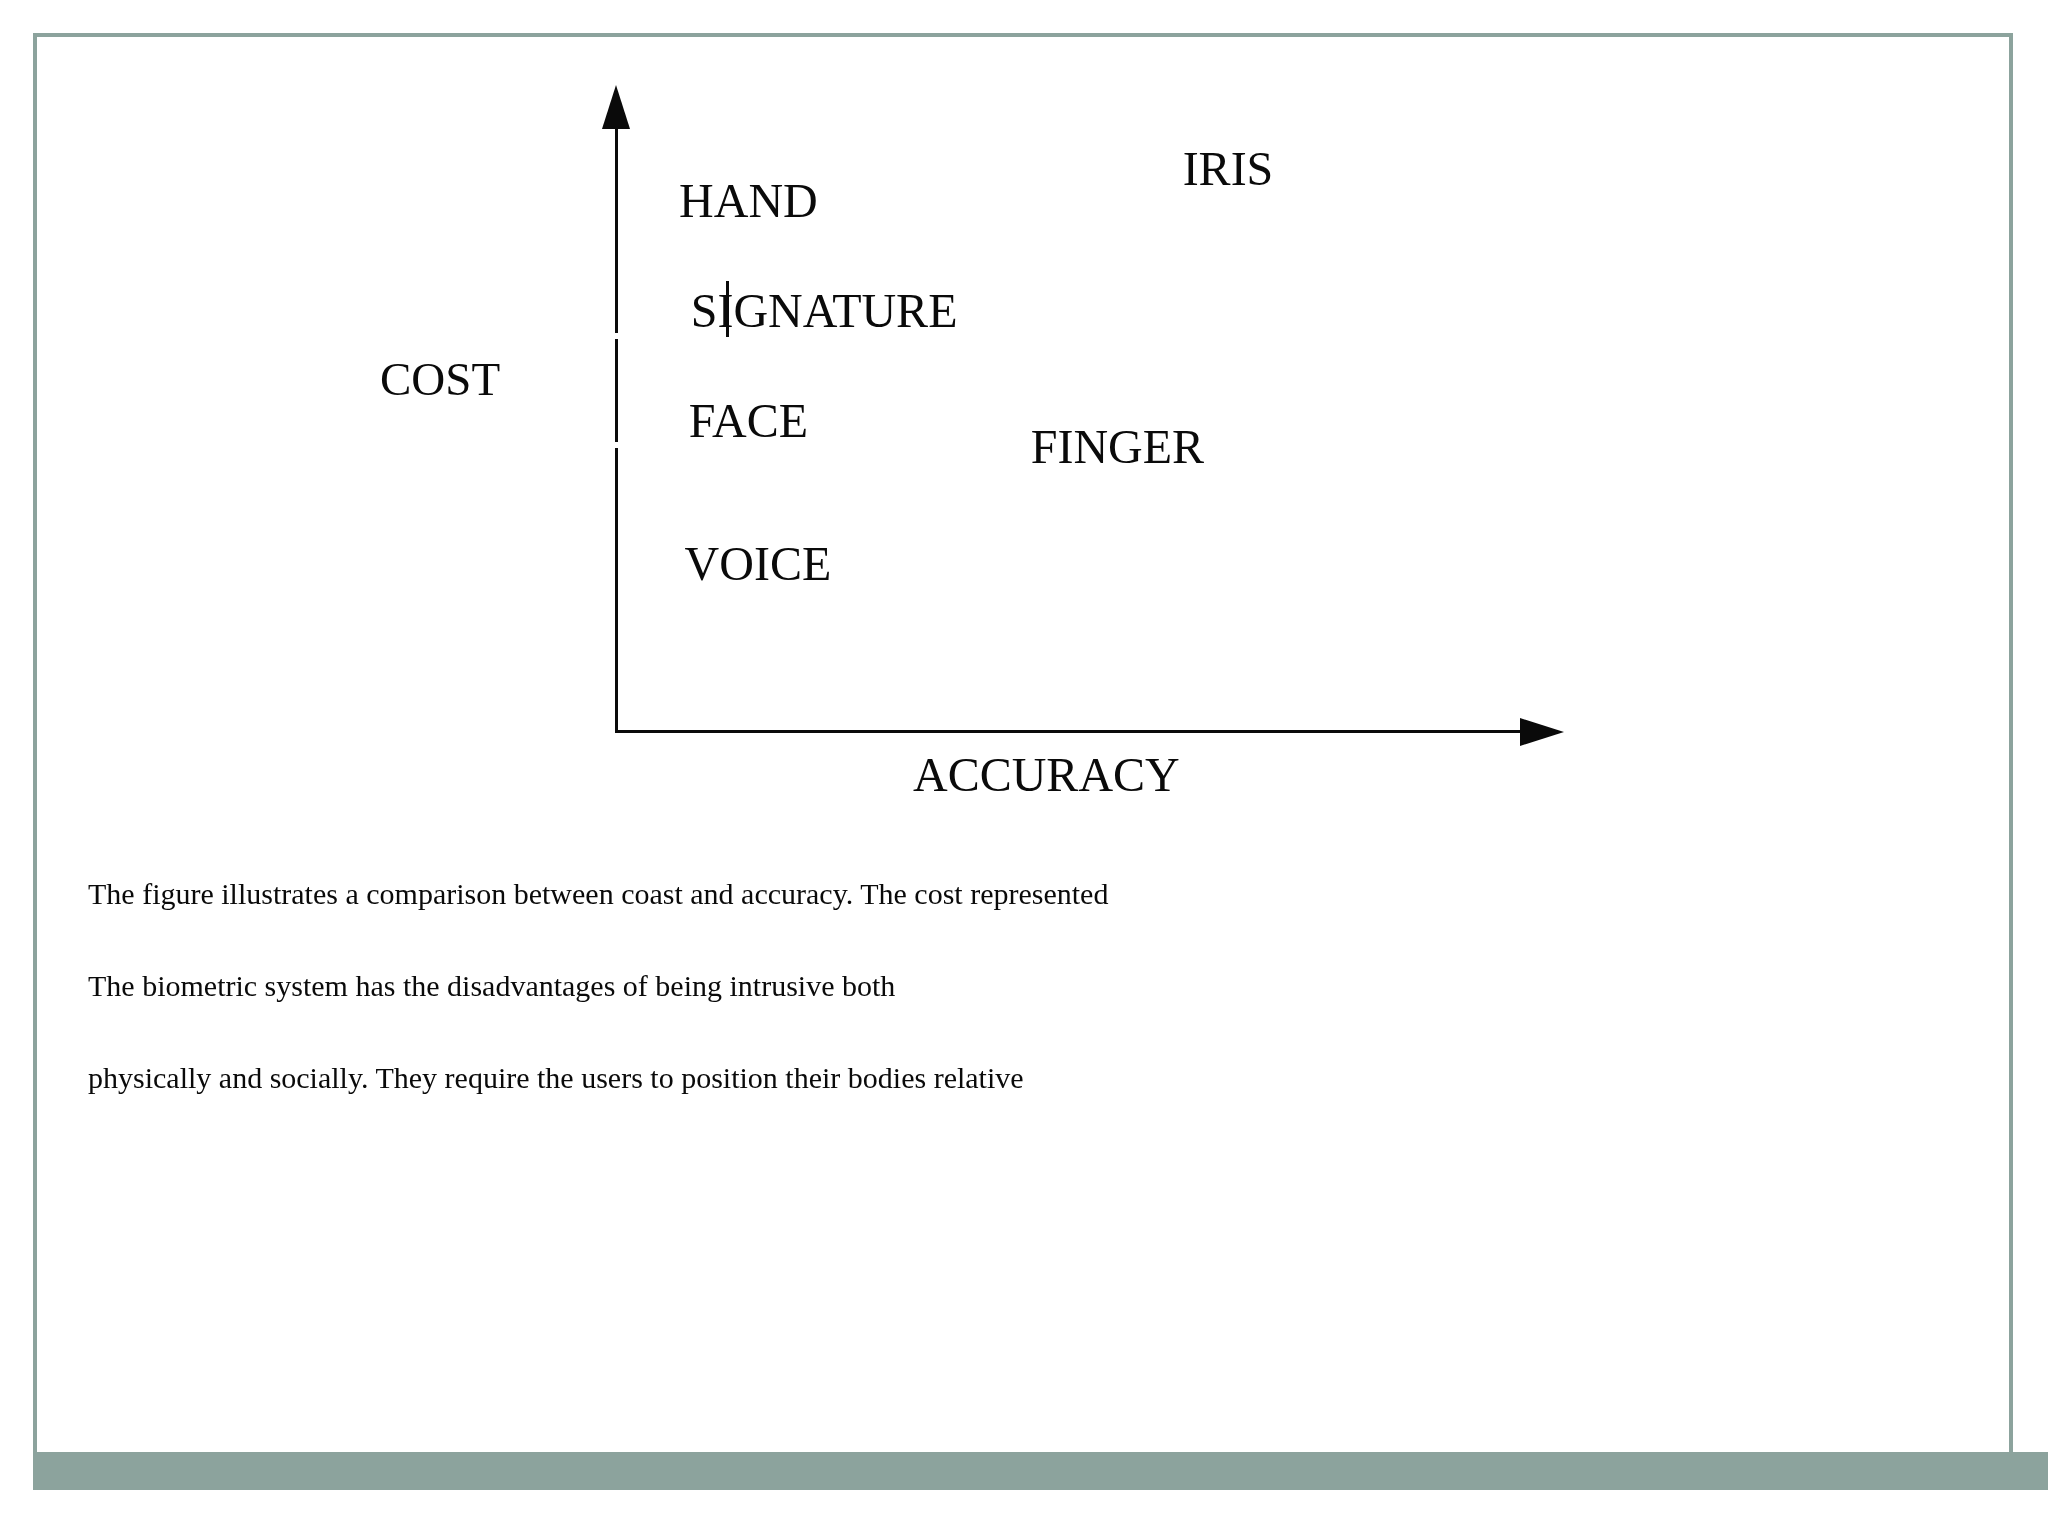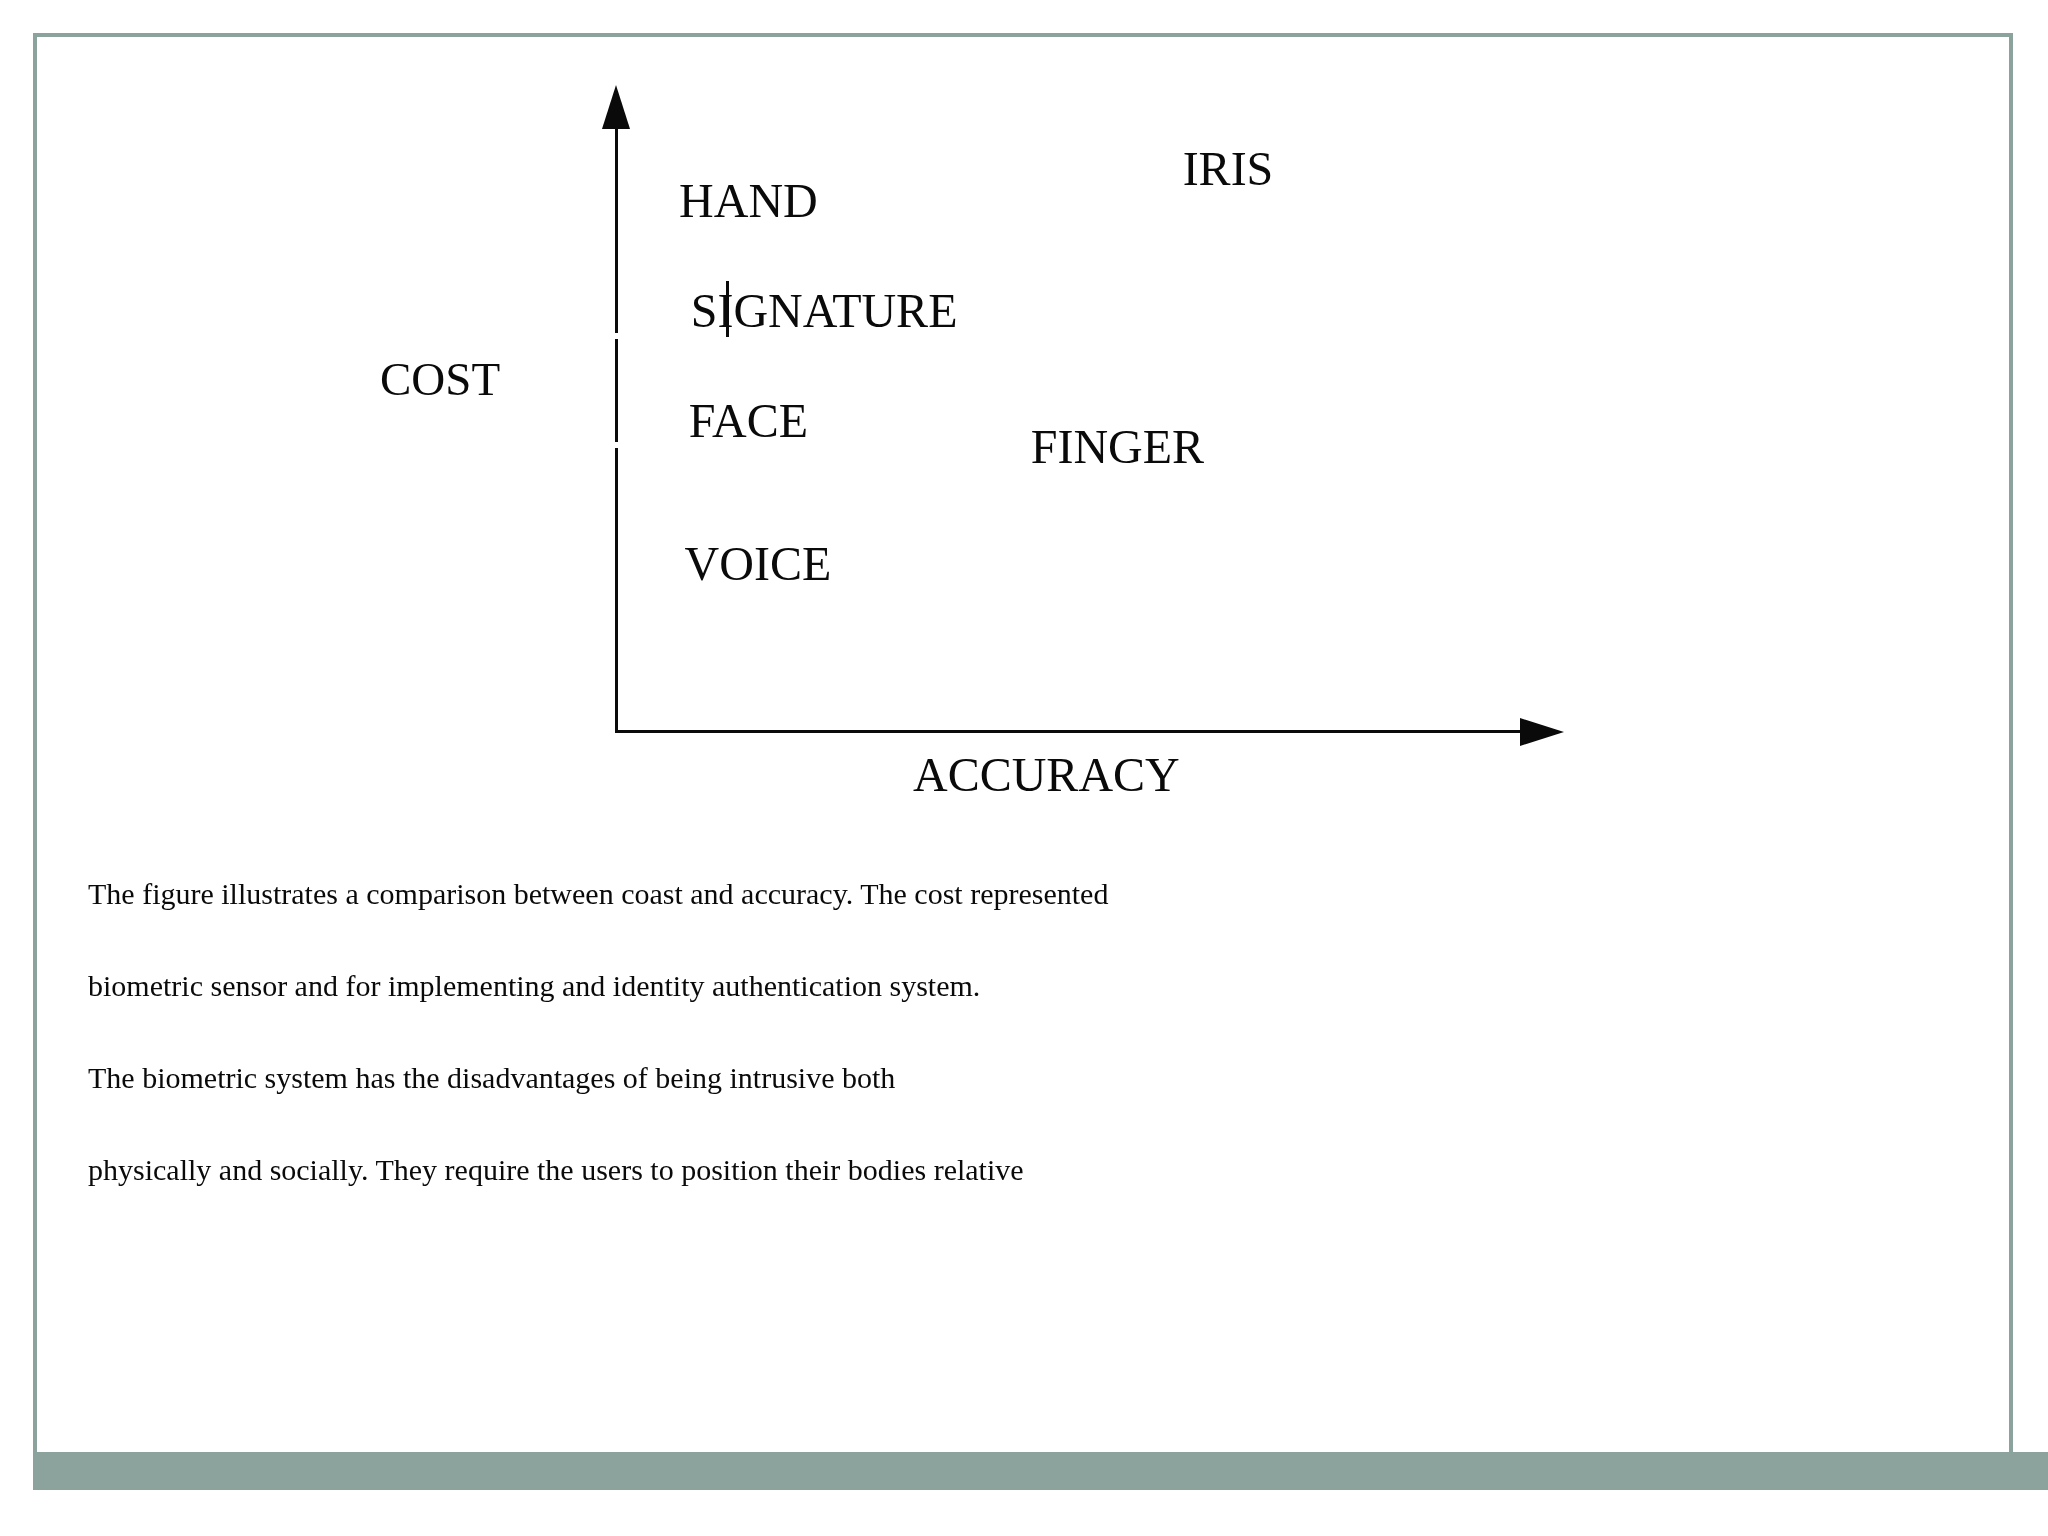--- a/index.html
+++ b/index.html
@@ -65,18 +65,17 @@
         <span class="point-label" style="left: 22%; top: 35%;">SIGNATURE</span>
         <span class="point-label" style="left: 63%; top: 13%; margin-left: 16px;">IRIS</span>
         <span class="point-label" style="left: 14%; top: 52%;">FACE</span>
         <span class="point-label" style="left: 53%; top: 52%; margin-top: 26px;">FINGER</span>
         <span class="point-label" style="left: 15%; top: 74%;">VOICE</span>
       </div>
   </div>
 
   <div class="paragraph">
     <div class="line">The figure illustrates a comparison between coast and accuracy. The cost represented</div>
-    <div class="line">biometric sensor and for implementing and identity authentication system.</div>
     <div class="line">The biometric system has the disadvantages of being intrusive both</div>
     <div class="line">physically and socially. They require the users to position their bodies relative</div>
   </div>
 
 </div>
 
 </body></html>

